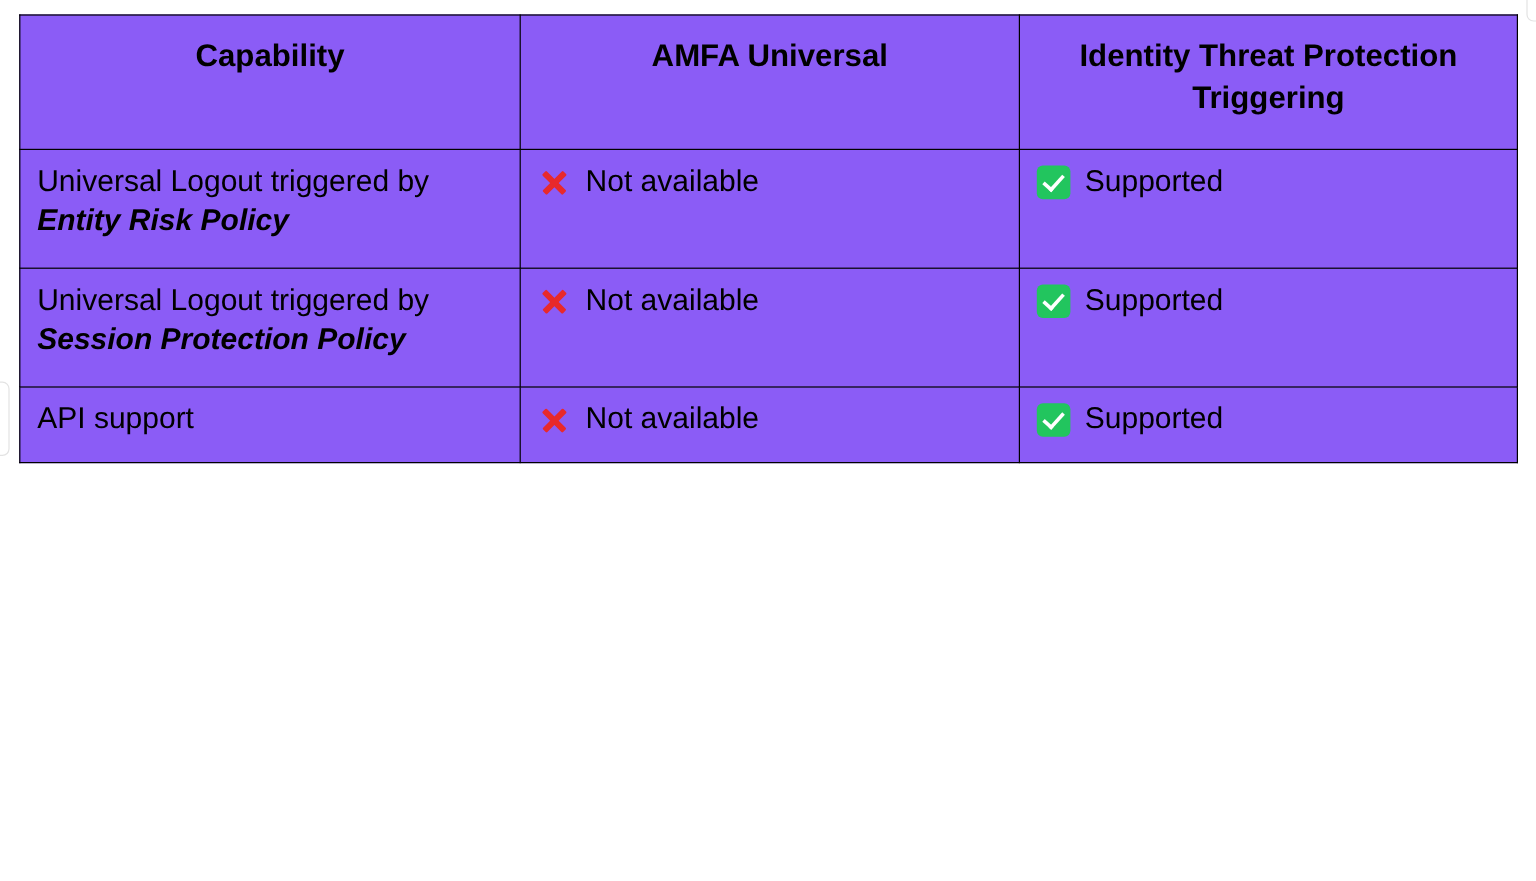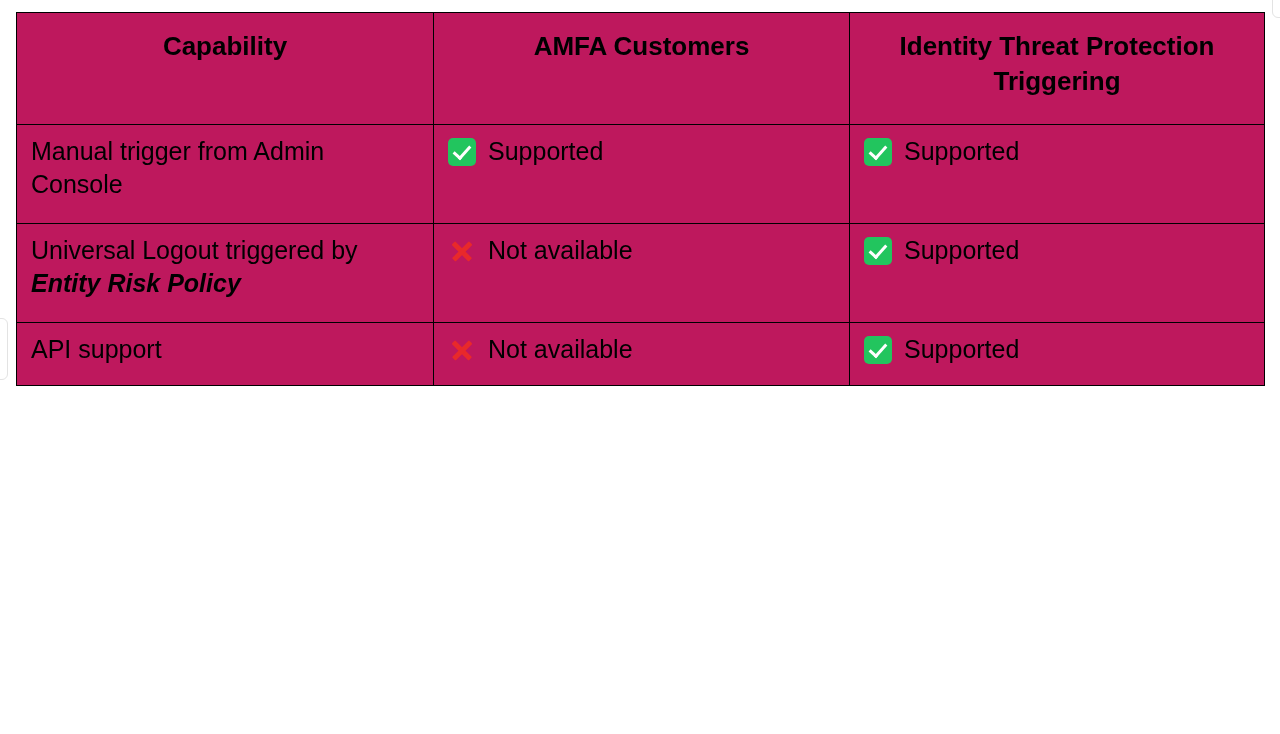--- a/index.html
+++ b/index.html
@@ -23,21 +23,21 @@
   .table-wrap {
     position: absolute;
     left: 16px;
     top: 12px;
     width: 1248px;
   }
   table.comparison {
     border-collapse: collapse;
     table-layout: fixed;
     width: 1248px;
-    background: #be185d;
+    background: #8b5cf6;
   }
   table.comparison th,
   table.comparison td {
     border: 1px solid #000000;
     vertical-align: top;
     padding: 10px 14px;
     font-size: 25px;
     line-height: 1.33;
   }
   table.comparison th {
@@ -146,62 +146,62 @@
   <div class="table-wrap">
     <table class="comparison">
       <colgroup>
         <col class="c-capability">
         <col class="c-amfa">
         <col class="c-itp">
       </colgroup>
       <thead>
         <tr>
           <th>Capability</th>
-          <th>AMFA Customers</th>
+          <th>AMFA Universal</th>
           <th>Identity Threat Protection Triggering</th>
         </tr>
       </thead>
       <tbody>
 
-        <tr class="r-manual">
-          <td class="cell">
-            <span>Manual trigger from Admin Console</span><span class="strong"></span>
+
+        <tr class="r-entity">
+          <td class="cell">
+            <span>Universal Logout triggered by </span><span class="strong">Entity Risk Policy</span>
+          </td>
+          <td class="cell">
+            <div class="status">
+              <span class="mark cross"></span>
+              <span class="status-label">Not available</span>
+            </div>
           </td>
           <td class="cell">
             <div class="status">
               <span class="mark check"></span>
               <span class="status-label">Supported</span>
             </div>
           </td>
+        </tr>
+
+        <tr class="r-session">
+          <td class="cell">
+            <span>Universal Logout triggered by </span><span class="strong">Session Protection Policy</span>
+          </td>
+          <td class="cell">
+            <div class="status">
+              <span class="mark cross"></span>
+              <span class="status-label">Not available</span>
+            </div>
+          </td>
           <td class="cell">
             <div class="status">
               <span class="mark check"></span>
               <span class="status-label">Supported</span>
             </div>
           </td>
         </tr>
-
-        <tr class="r-entity">
-          <td class="cell">
-            <span>Universal Logout triggered by </span><span class="strong">Entity Risk Policy</span>
-          </td>
-          <td class="cell">
-            <div class="status">
-              <span class="mark cross"></span>
-              <span class="status-label">Not available</span>
-            </div>
-          </td>
-          <td class="cell">
-            <div class="status">
-              <span class="mark check"></span>
-              <span class="status-label">Supported</span>
-            </div>
-          </td>
-        </tr>
-
 
         <tr class="r-api">
           <td class="cell">
             <span>API support</span><span class="strong"></span>
           </td>
           <td class="cell">
             <div class="status">
               <span class="mark cross"></span>
               <span class="status-label">Not available</span>
             </div>

